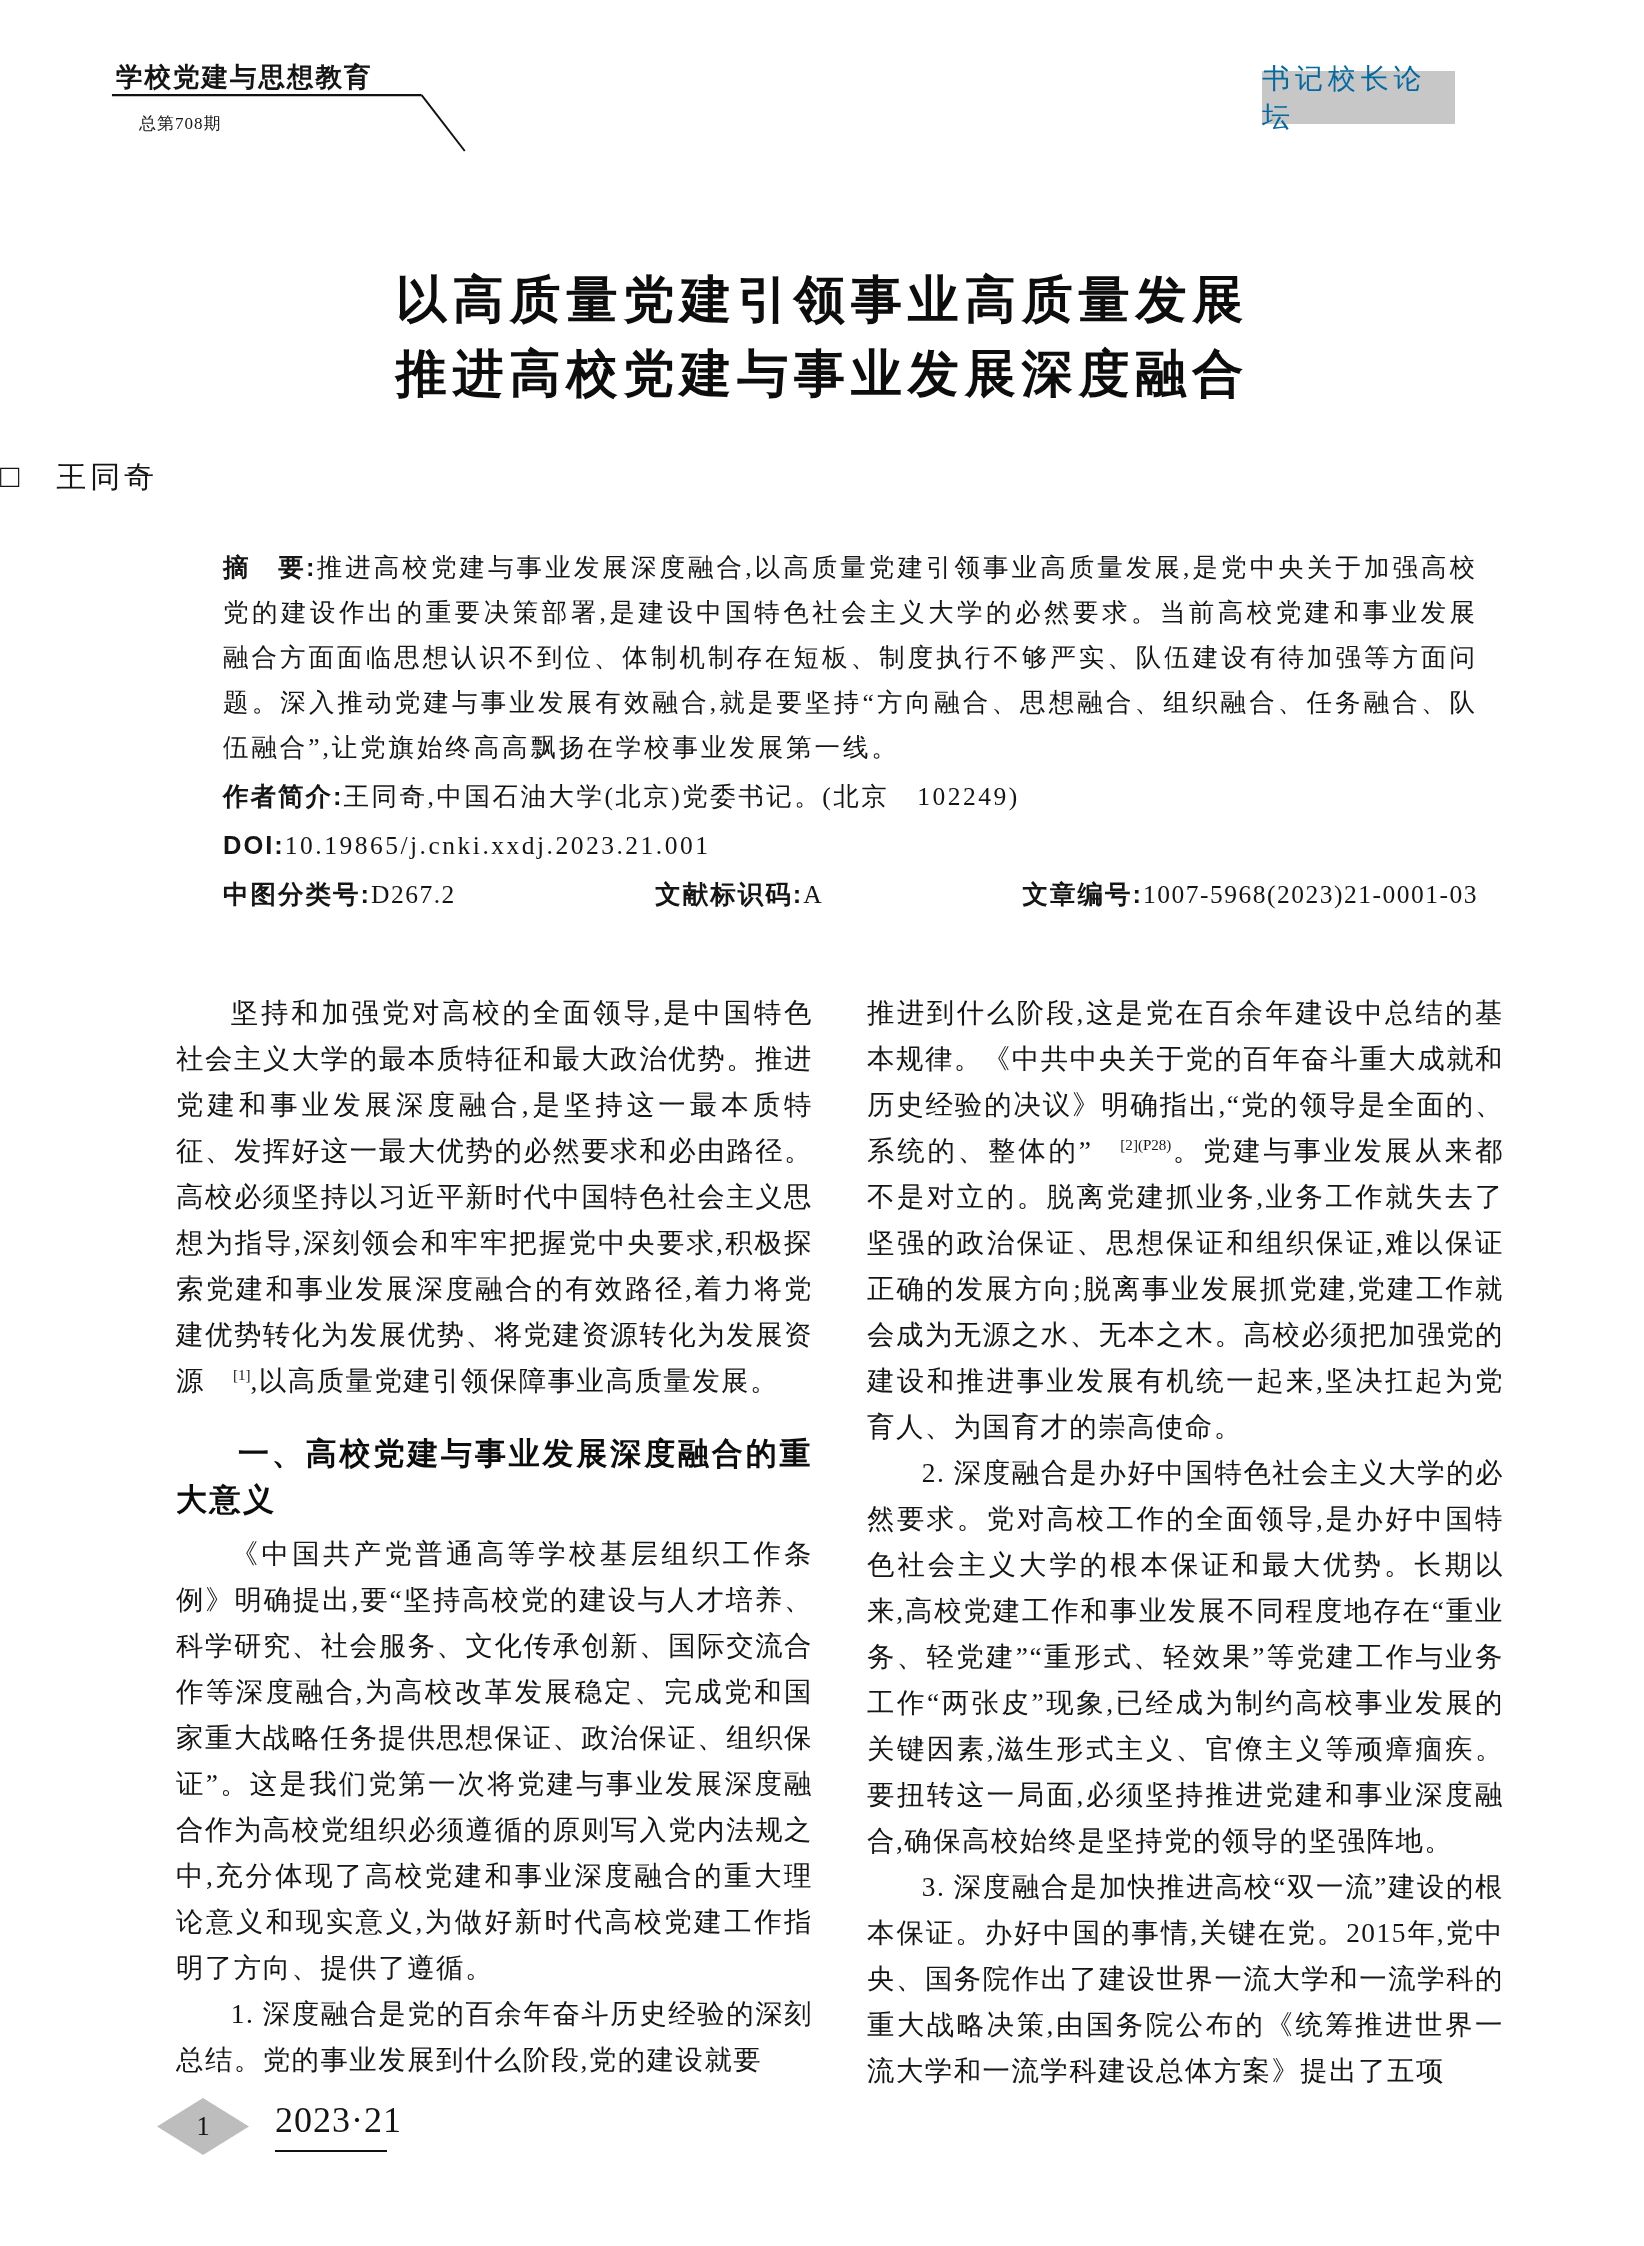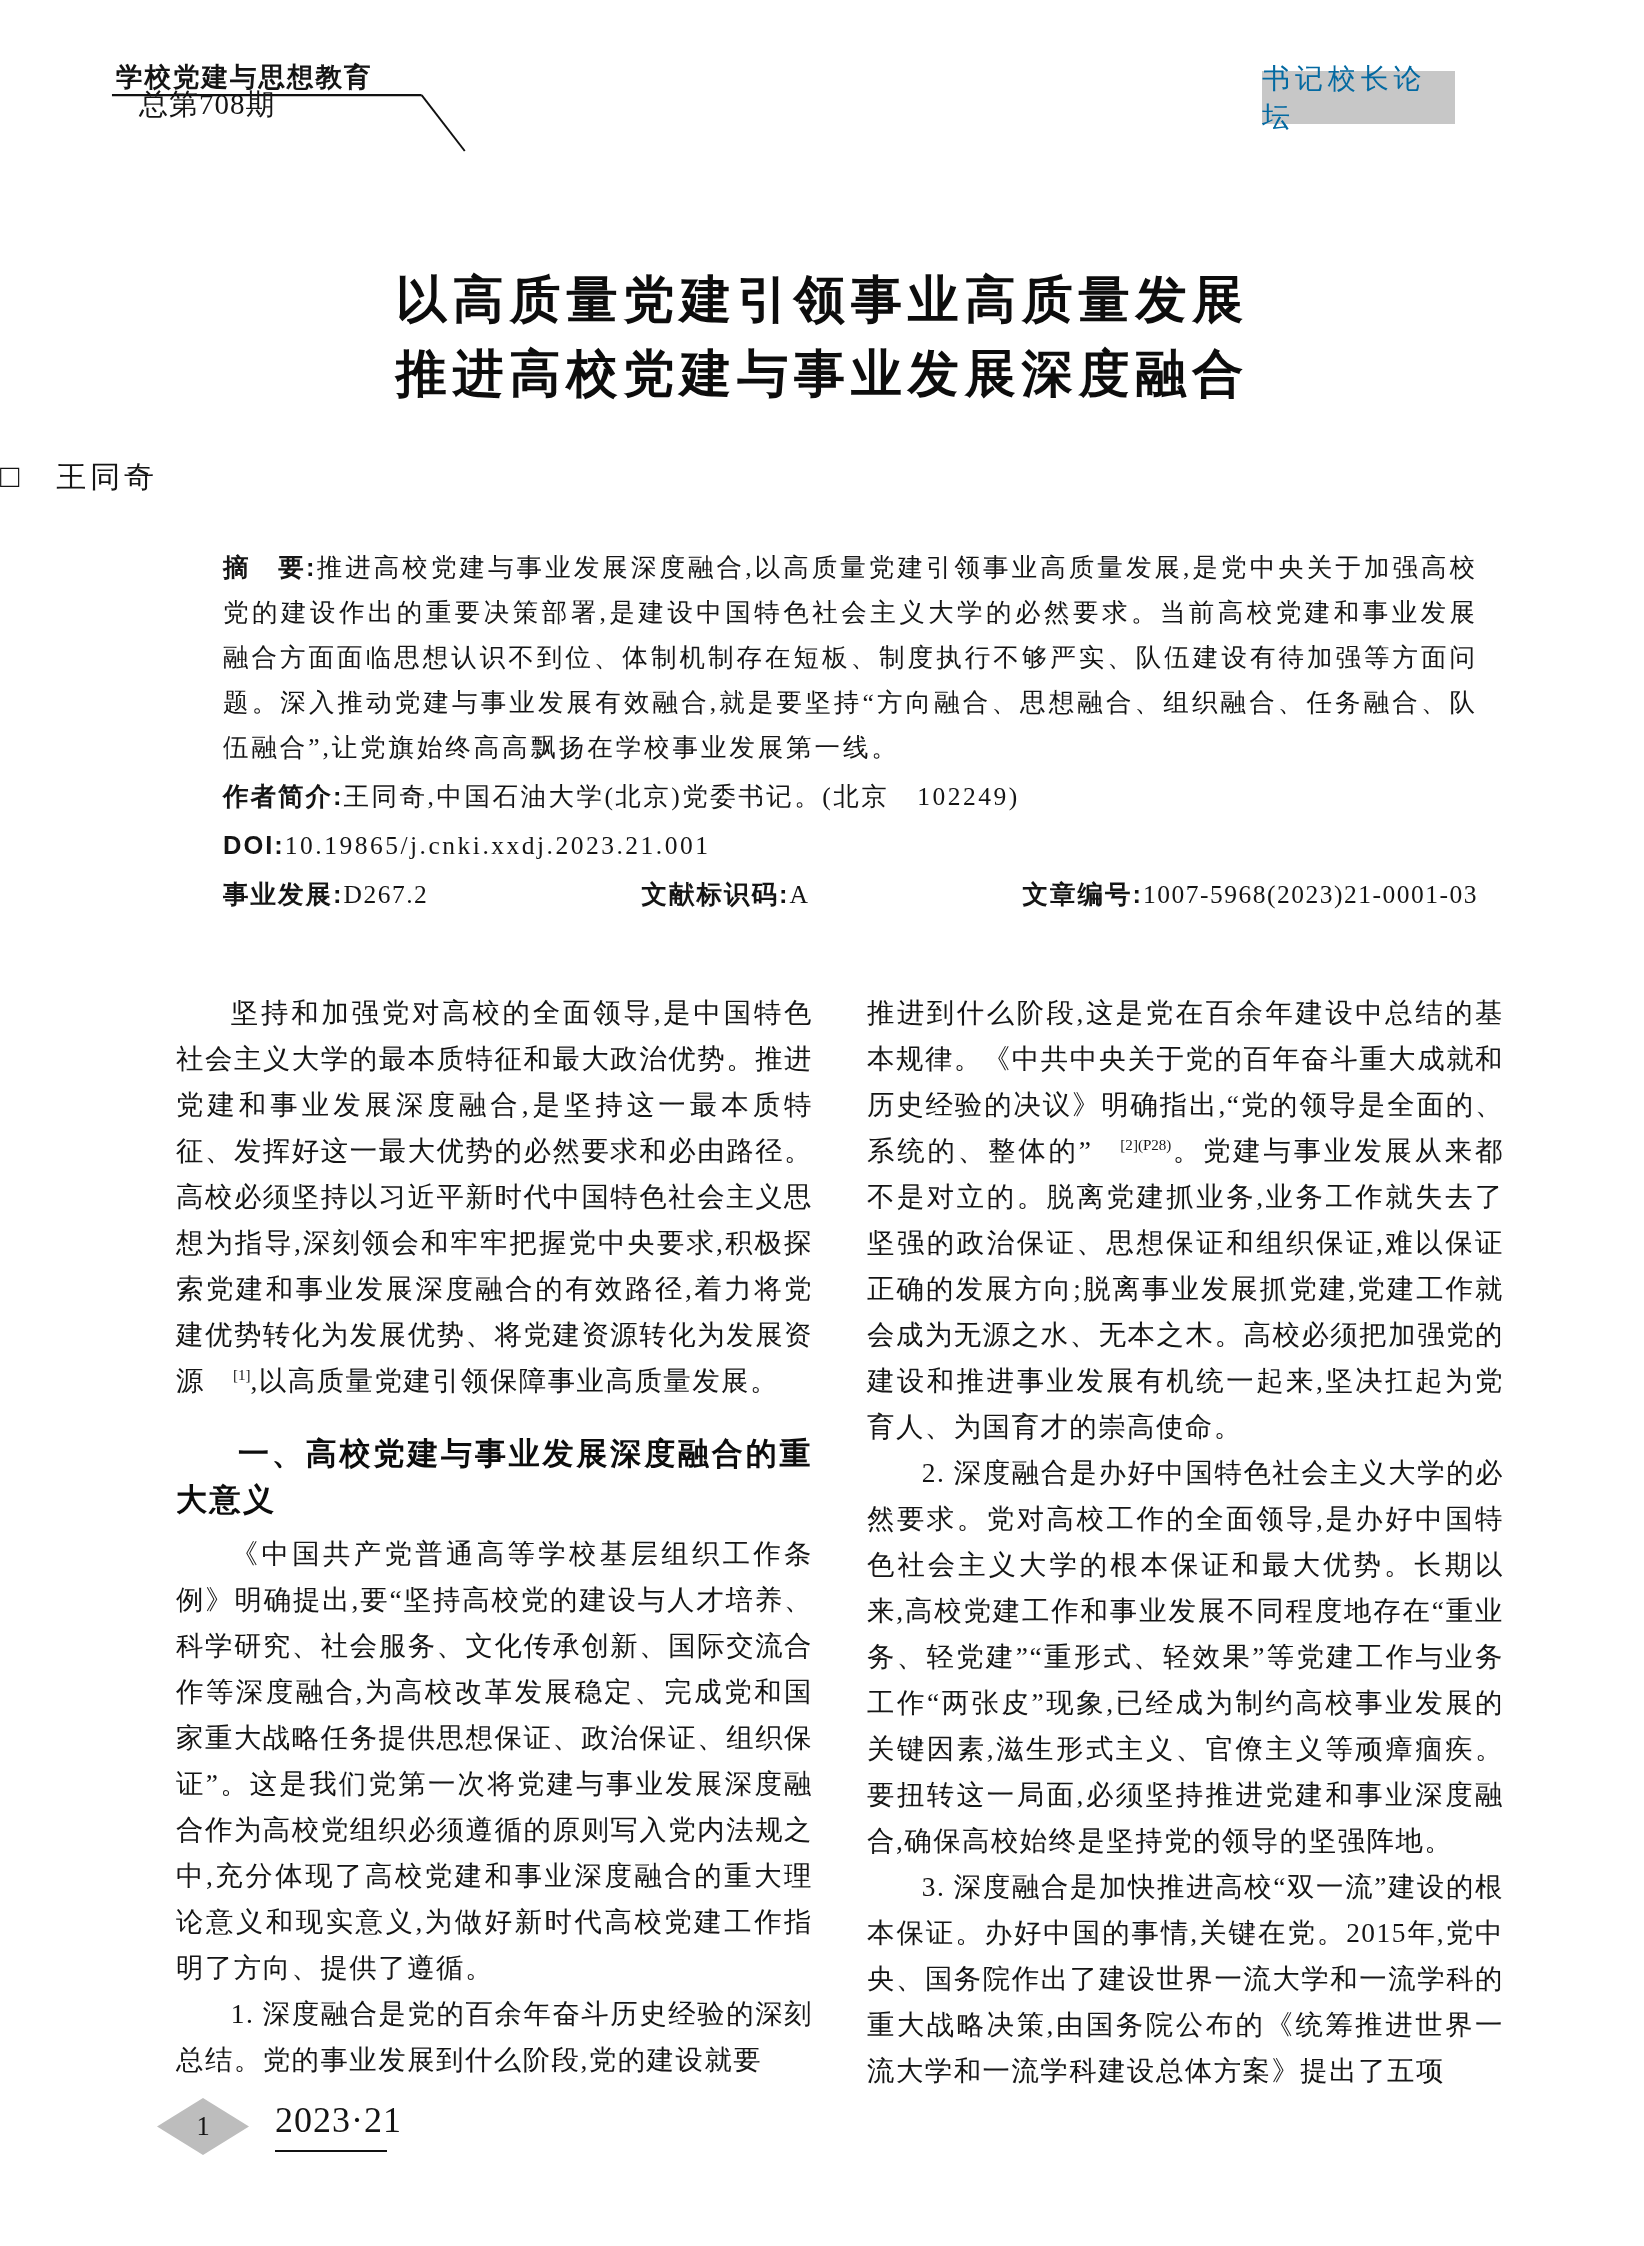--- a/index.html
+++ b/index.html
@@ -12,22 +12,22 @@
     color:#151515;
   }
   
   .journal-name{
     position:absolute; left:116px; top:59px;
     font-family:"Liberation Sans","DejaVu Sans",sans-serif;
     font-weight:bold; font-size:26.5px; letter-spacing:2px;
   }
   .mast-lines{ position:absolute; left:110px; top:92px; }
   .issue-no{
-    position:absolute; left:139px; top:85px;
-    font-size:29px; letter-spacing:1px;
+    position:absolute; left:139px; top:112px;
+    font-size:17px; letter-spacing:1px;
   }
   .column-badge{
     position:absolute; left:1262px; top:71px; width:193px; height:53px;
     background:#c7c7c7; color:#0369a1;
     font-family:"Liberation Sans","DejaVu Sans",sans-serif;
     font-size:28px; letter-spacing:4.9px;
     display:flex; align-items:center; justify-content:center;
   }
   
   .title{
@@ -106,21 +106,21 @@
 
 <div class="author-line">
   <span class="marker">□</span><span>王同奇</span>
 </div>
 
 <div class="meta">
   <p class="abstract-p"><span class="lbl">摘　要:</span><span>推进高校党建与事业发展深度融合,以高质量党建引领事业高质量发展,是党中央关于加强高校党的建设作出的重要决策部署,是建设中国特色社会主义大学的必然要求。当前高校党建和事业发展融合方面面临思想认识不到位、体制机制存在短板、制度执行不够严实、队伍建设有待加强等方面问题。深入推动党建与事业发展有效融合,就是要坚持“方向融合、思想融合、组织融合、任务融合、队伍融合”,让党旗始终高高飘扬在学校事业发展第一线。</span></p>
   <p class="metaline"><span class="lbl">作者简介:</span><span>王同奇,中国石油大学(北京)党委书记。(北京　102249)</span></p>
   <p class="metaline"><span class="lbl">DOI:</span><span>10.19865/j.cnki.xxdj.2023.21.001</span></p>
   <p class="metaline cls-line">
-    <span><span class="lbl">事业发展:</span><span>D267.2</span></span>
+    <span><span class="lbl">中图分类号:</span><span>D267.2</span></span>
     <span><span class="lbl">文献标识码:</span><span>A</span></span>
     <span><span class="lbl">文章编号:</span><span>1007-5968(2023)21-0001-03</span></span>
   </p>
 </div>
 
 <div class="col col-left">
   <p class="para indent"><span>坚持和加强党对高校的全面领导,是中国特色社会主义大学的最本质特征和最大政治优势。推进党建和事业发展深度融合,是坚持这一最本质特征、发挥好这一最大优势的必然要求和必由路径。高校必须坚持以习近平新时代中国特色社会主义思想为指导,深刻领会和牢牢把握党中央要求,积极探索党建和事业发展深度融合的有效路径,着力将党建优势转化为发展优势、将党建资源转化为发展资源</span><sup>[1]</sup><span>,以高质量党建引领保障事业高质量发展。</span></p>
   <h2 class="sec-heading">一、高校党建与事业发展深度融合的重大意义</h2>
   <p class="para indent">《中国共产党普通高等学校基层组织工作条例》明确提出,要“坚持高校党的建设与人才培养、科学研究、社会服务、文化传承创新、国际交流合作等深度融合,为高校改革发展稳定、完成党和国家重大战略任务提供思想保证、政治保证、组织保证”。这是我们党第一次将党建与事业发展深度融合作为高校党组织必须遵循的原则写入党内法规之中,充分体现了高校党建和事业深度融合的重大理论意义和现实意义,为做好新时代高校党建工作指明了方向、提供了遵循。</p>
   <p class="para indent">1. 深度融合是党的百余年奋斗历史经验的深刻总结。党的事业发展到什么阶段,党的建设就要</p>

